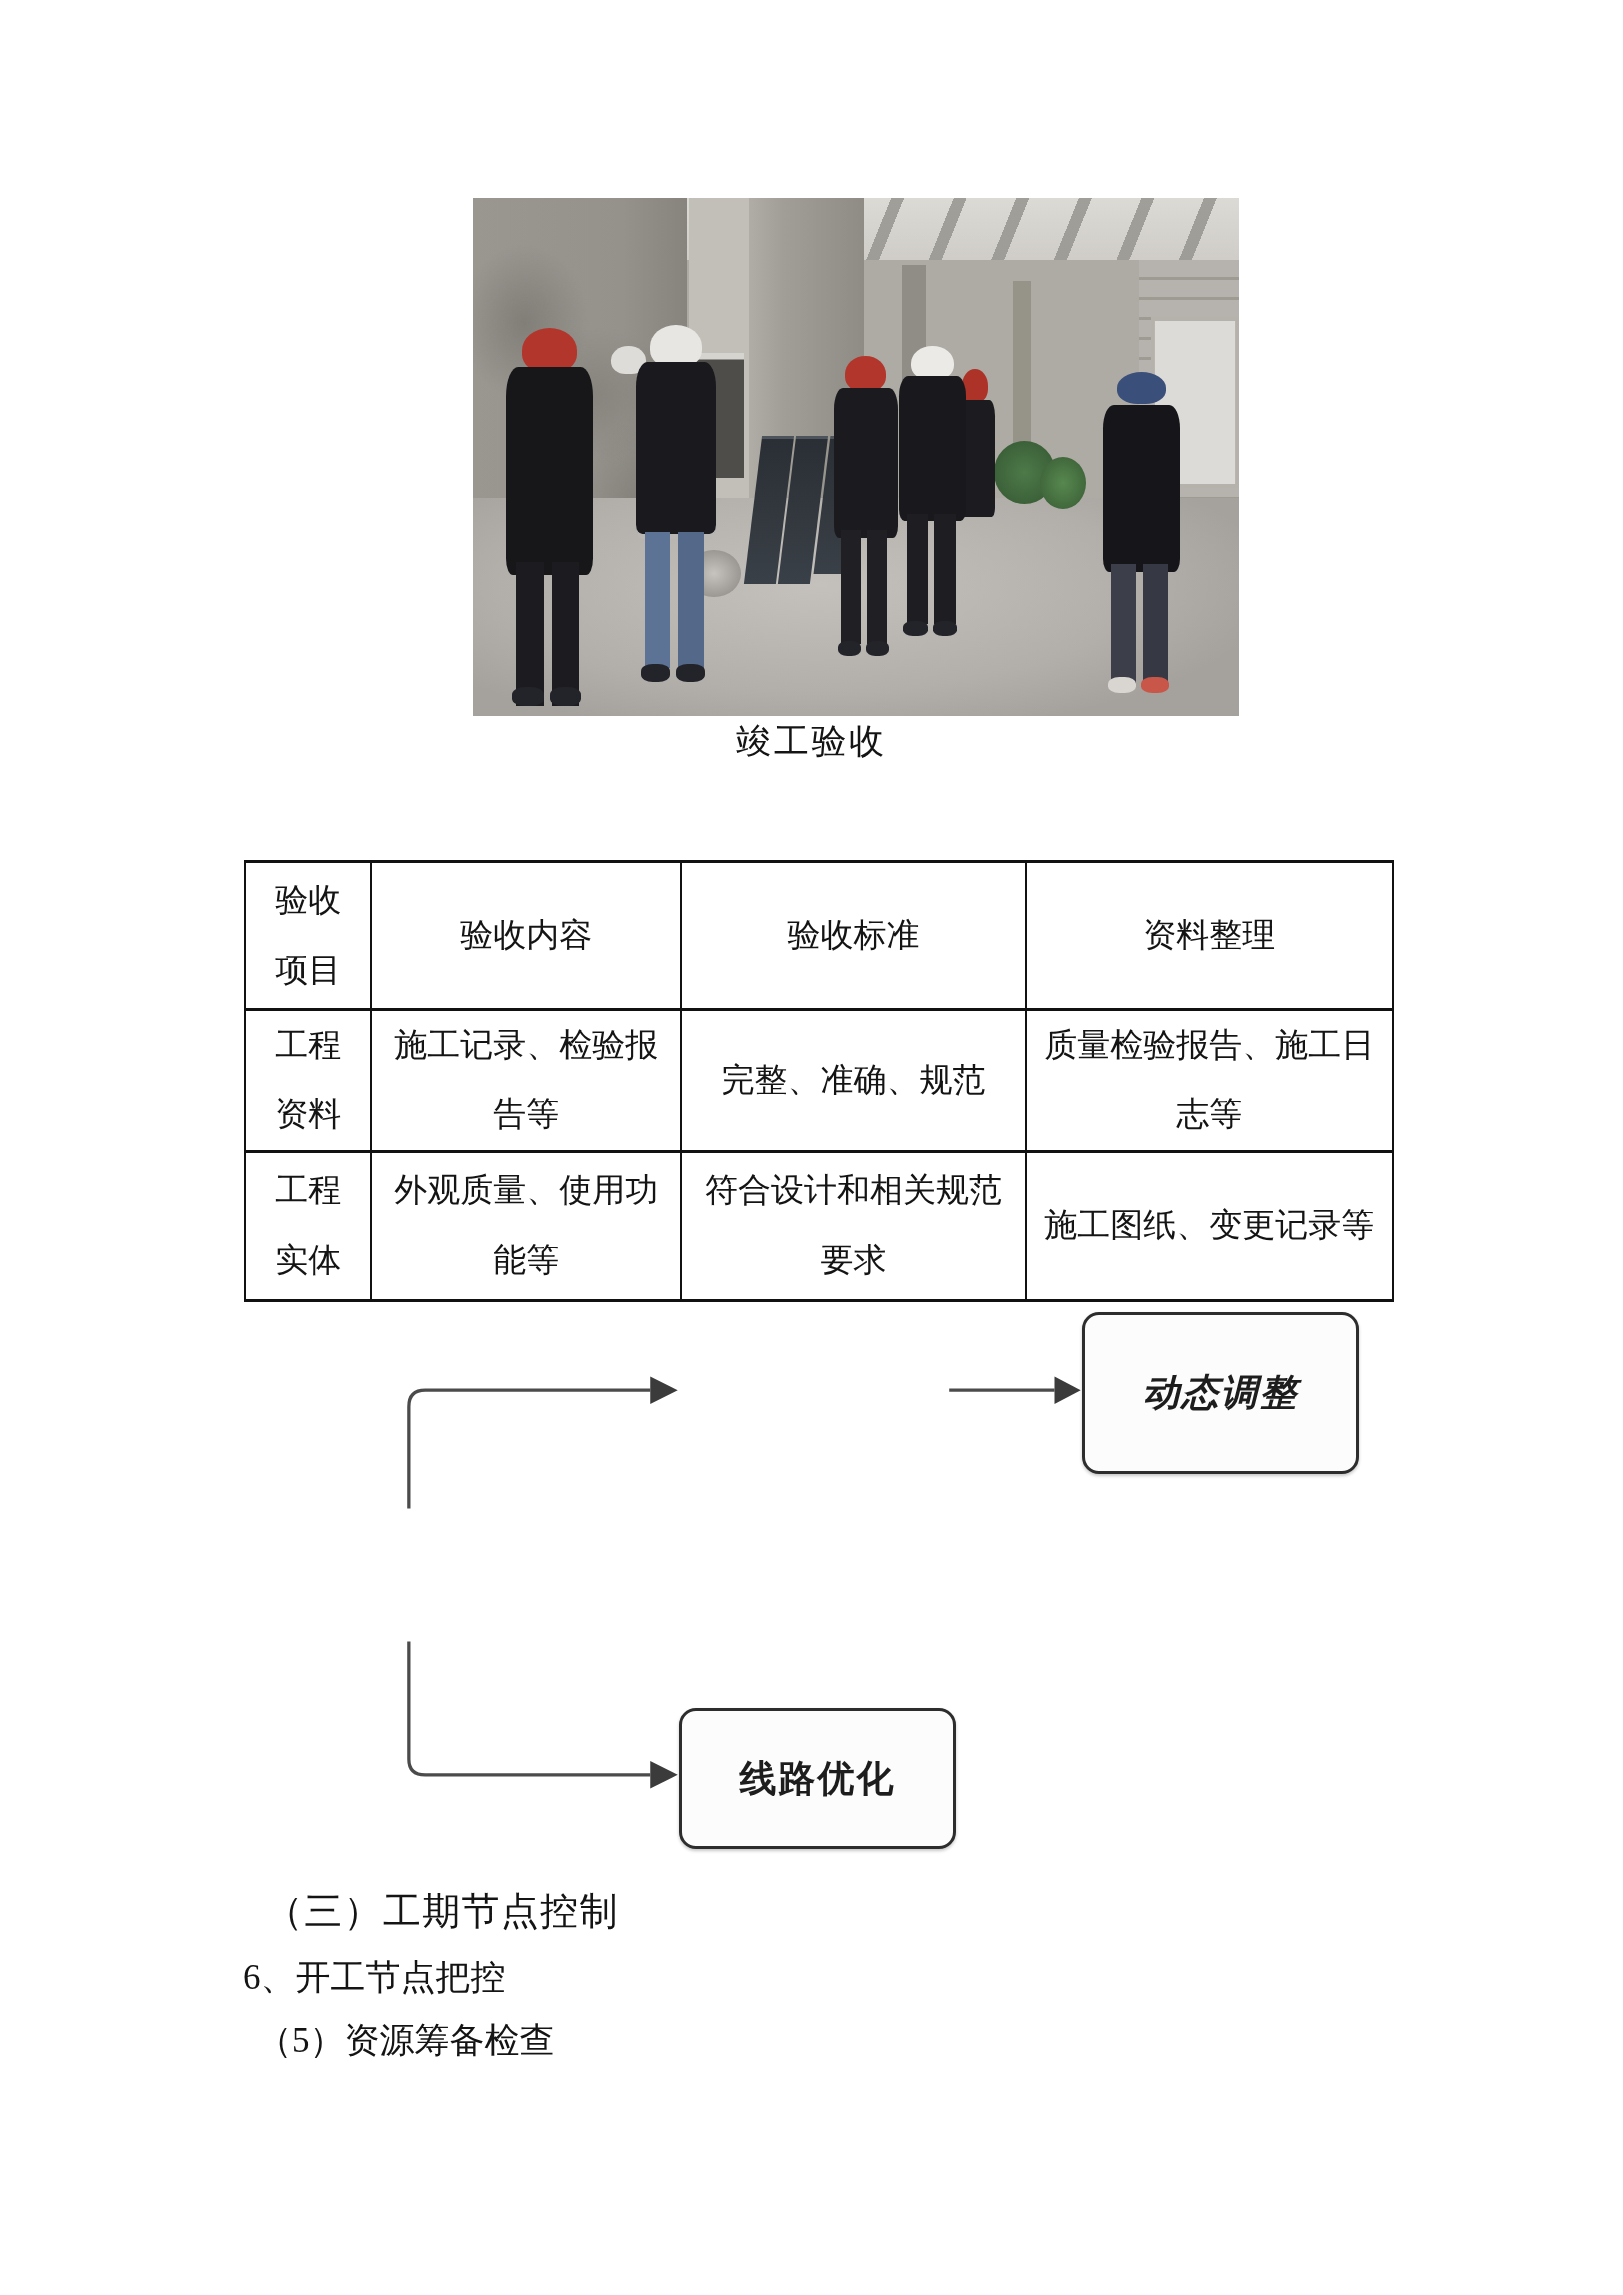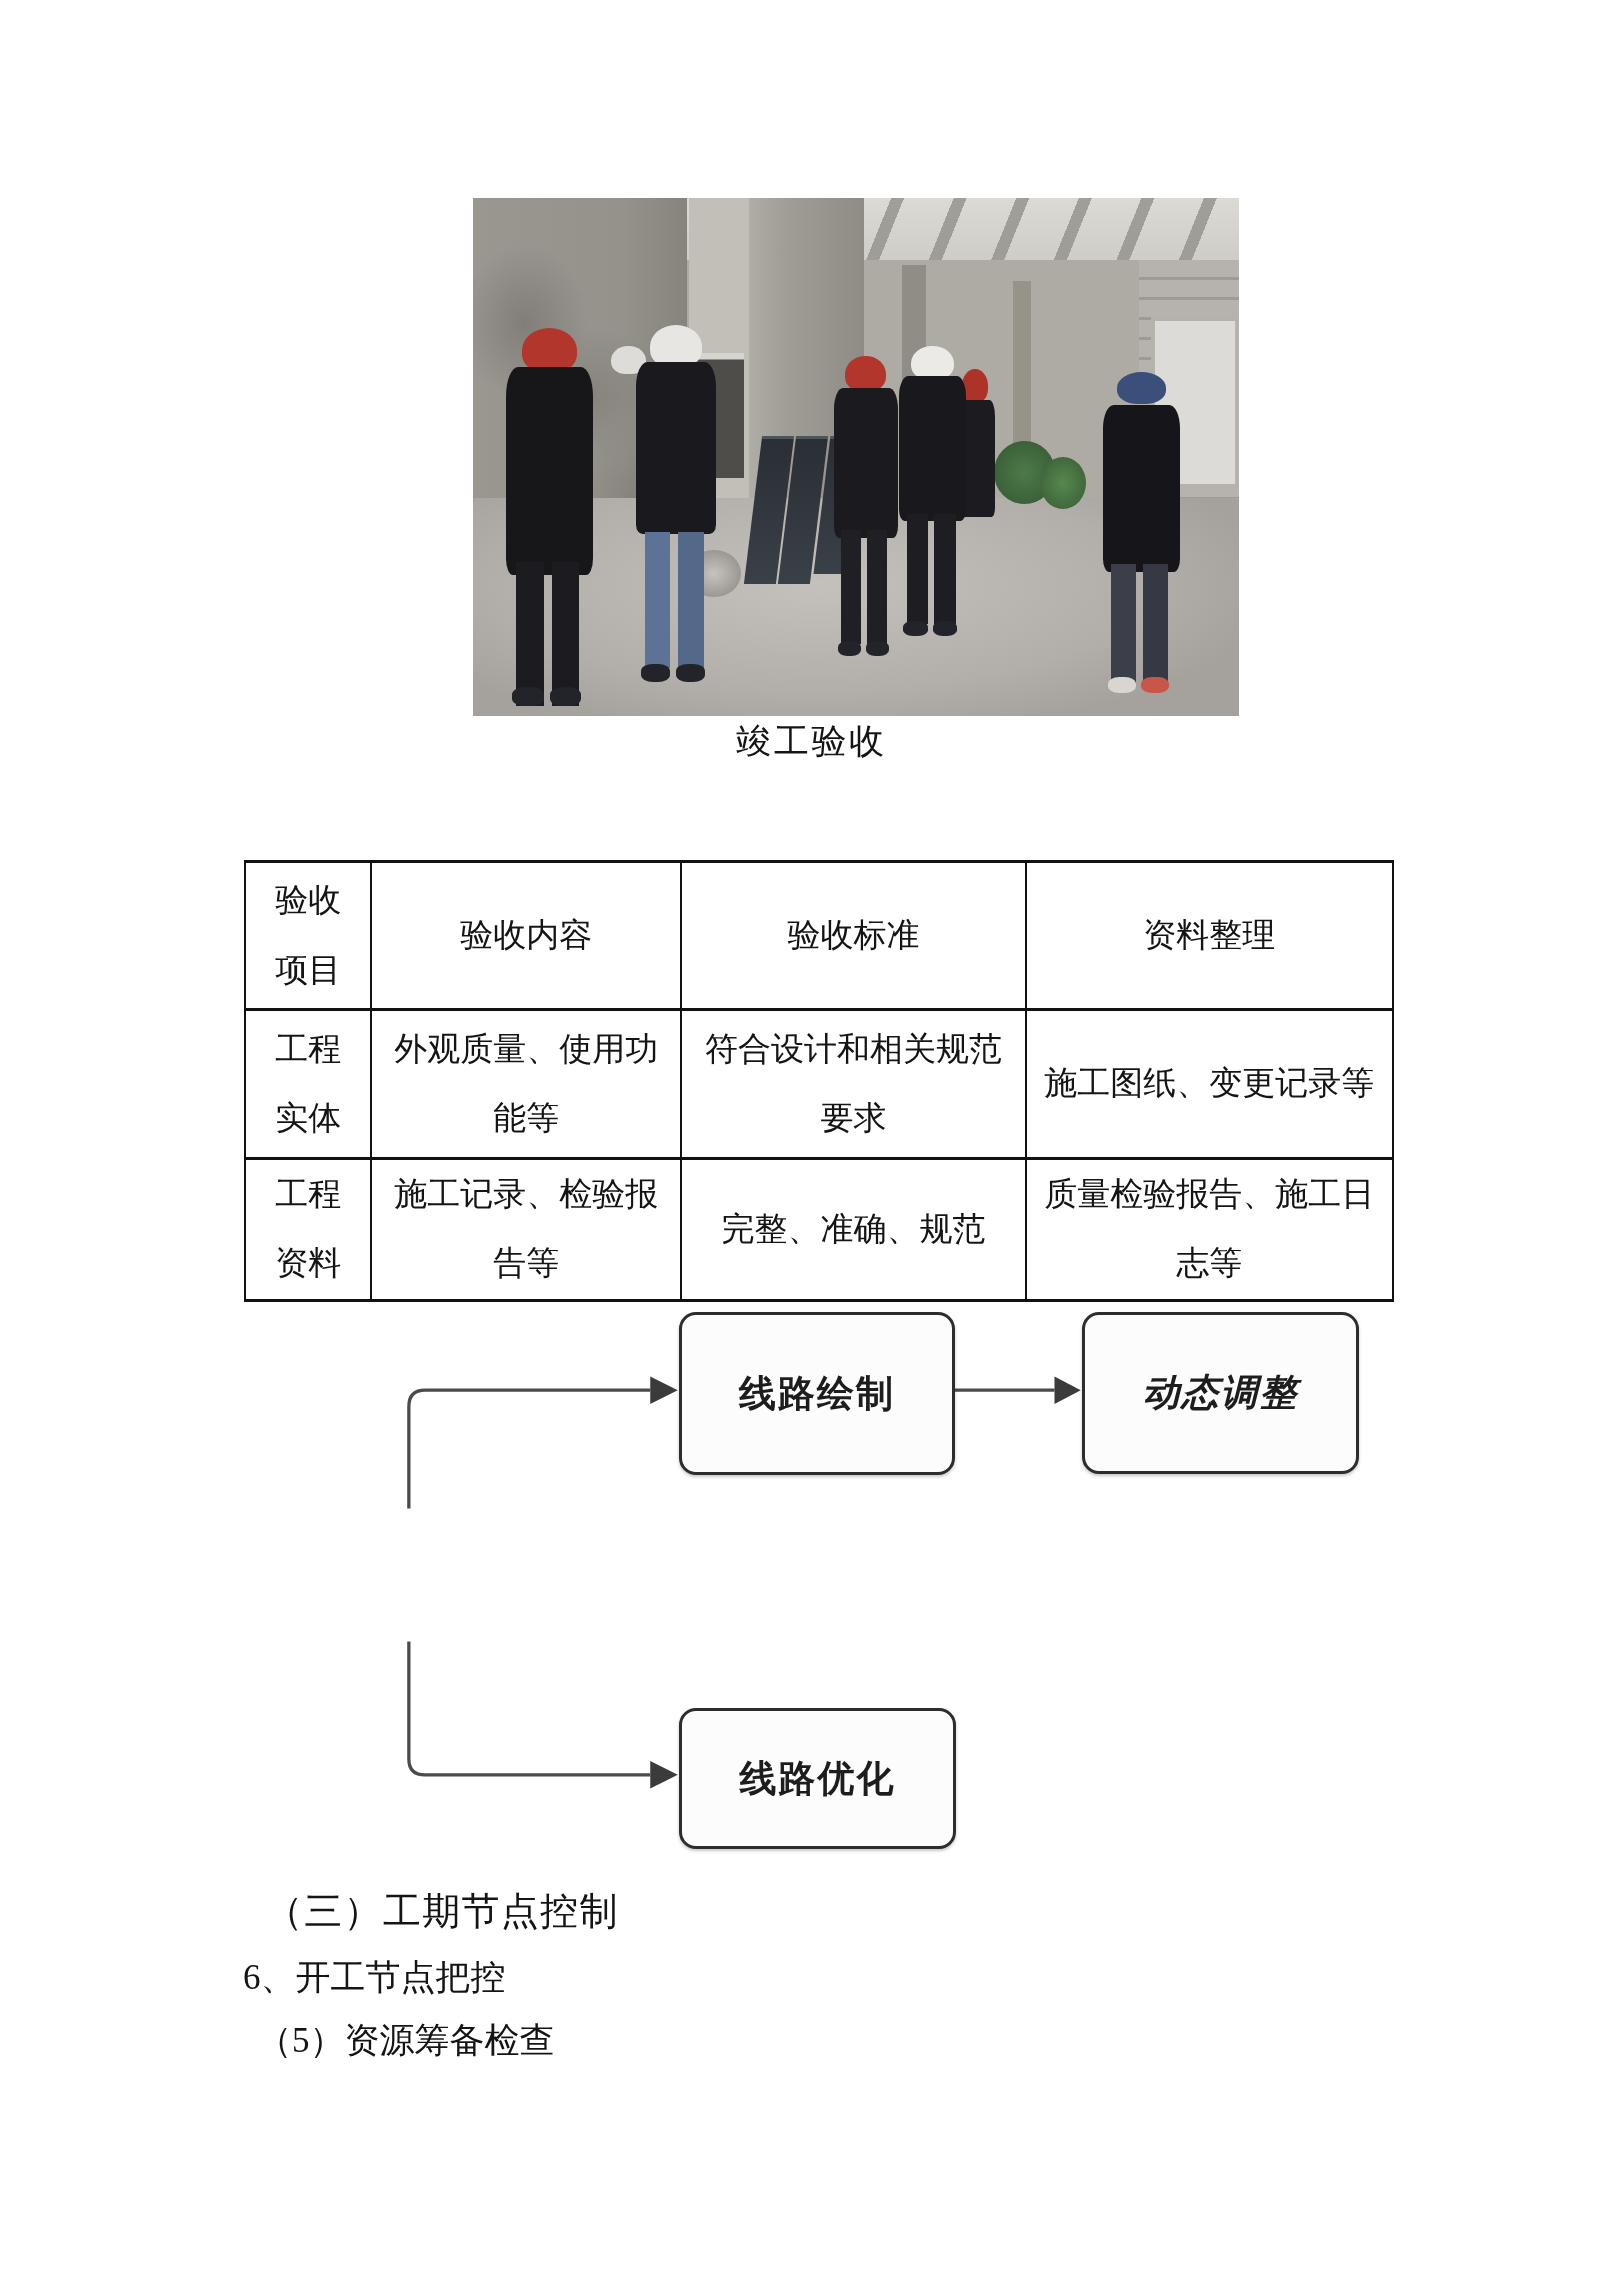--- a/index.html
+++ b/index.html
@@ -155,46 +155,45 @@
           <col style="width:30%">
           <col style="width:32%">
       </colgroup>
       <tbody>
           <tr style="height:148px">
         <td>验收项目</td>
         <td>验收内容</td>
         <td>验收标准</td>
         <td>资料整理</td>
       </tr>
+      <tr style="height:137px">
+        <td>工程资料</td>
+        <td>施工记录、检验报告等</td>
+        <td>完整、准确、规范</td>
+        <td>质量检验报告、施工日志等</td>
+      </tr>
       <tr style="height:149px">
         <td>工程实体</td>
         <td>外观质量、使用功能等</td>
         <td>符合设计和相关规范要求</td>
         <td>施工图纸、变更记录等</td>
-      </tr>
-      <tr style="height:137px">
-        <td>工程资料</td>
-        <td>施工记录、检验报告等</td>
-        <td>完整、准确、规范</td>
-        <td>质量检验报告、施工日志等</td>
       </tr>
     </tbody>
       </table>
   </div>
 
   <svg class="fc-svg" viewBox="0 0 2481 3508">
     <path d="M625 2306 L625 2150 Q625 2125 650 2125 L994 2125" fill="none" stroke="#4b4b4b" stroke-width="5"></path>
     <polygon points="994,2104 994,2146 1036,2125" fill="#3b3b3b"></polygon>
     <path d="M1451 2125 L1612 2125" fill="none" stroke="#4b4b4b" stroke-width="5"></path>
     <polygon points="1612,2104 1612,2146 1652,2125" fill="#3b3b3b"></polygon>
     <path d="M625 2509 L625 2689 Q625 2713 650 2713 L994 2713" fill="none" stroke="#4b4b4b" stroke-width="5"></path>
     <polygon points="994,2692 994,2734 1036,2713" fill="#3b3b3b"></polygon>
   </svg>
 
-  <div class="fc-box fc-drawing">线路绘制</div>
   <div class="fc-box fc-adjust">动态调整</div>
   <div class="fc-box fc-optimize">线路优化</div>
 
   <div class="h-sec">（三）工期节点控制</div>
   <div class="h-sub1">6、开工节点把控</div>
   <div class="h-sub2">（5）资源筹备检查</div>
 
 </div>
 
 

